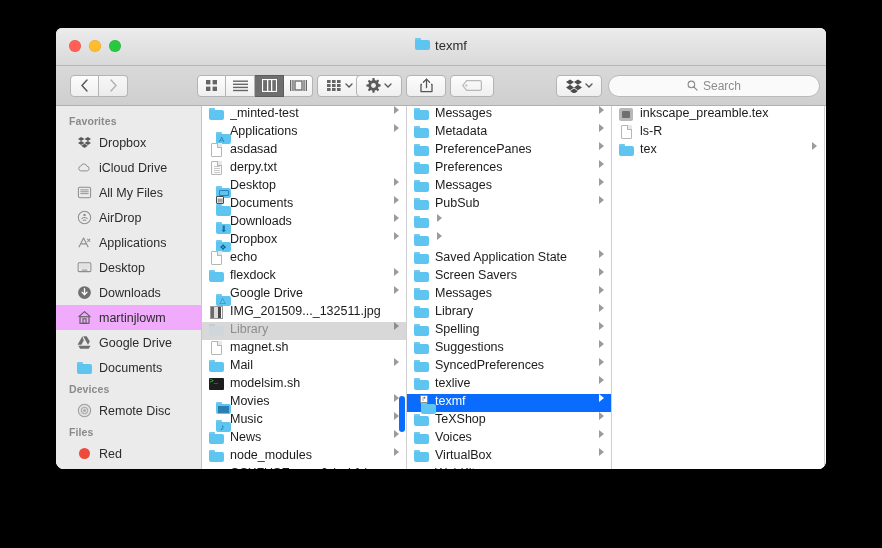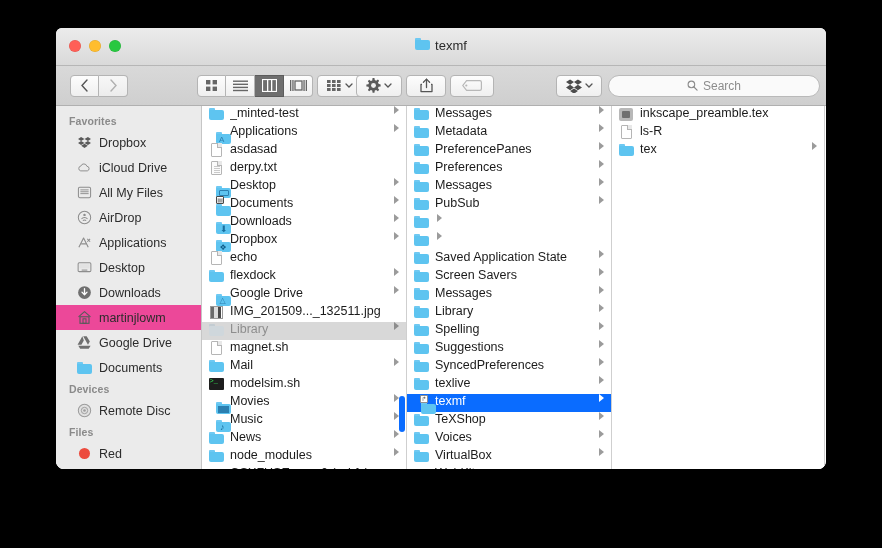--- a/index.html
+++ b/index.html
@@ -109,21 +109,21 @@
     font-size: 10.5px; font-weight: bold; color: #8a8a8a;
     padding: 3px 0 3px 13px; letter-spacing: .1px;
   }
   .sb-item {
     height: 25px;
     display: flex; align-items: center; gap: 7px;
     padding-left: 20px;
     font-size: 12.5px; color: #2c2c2c;
     cursor: default;
   }
-  .sb-item.selected { background: #ec4899; }
+  .sb-item.selected { background: #f0abfc; }
   .sb-icon { width: 16px; height: 16px; display: flex; align-items: center; justify-content: center; flex: 0 0 16px; }
   .sb-label { white-space: nowrap; overflow: hidden; text-overflow: ellipsis; }
   .tagdot { width: 11px; height: 11px; border-radius: 50%; display:inline-block; }
 
   
   #columns { flex: 1; display: flex; min-width: 0; }
   .col {
     border-right: 1px solid #cfcfcf;
     overflow: hidden;
     background: #fff;

